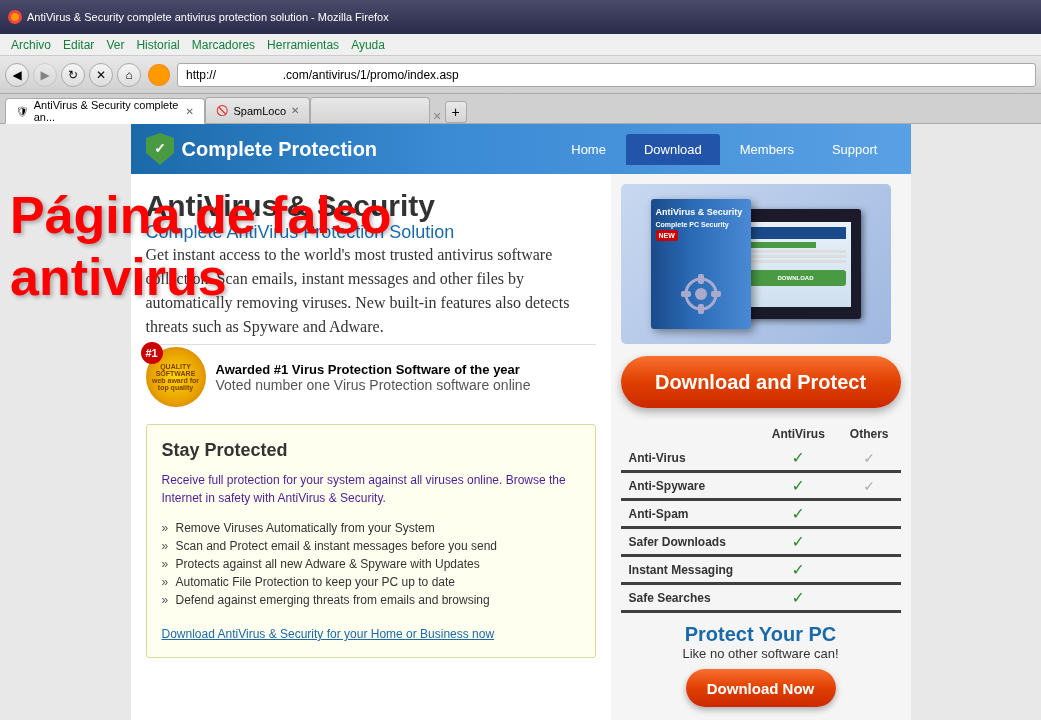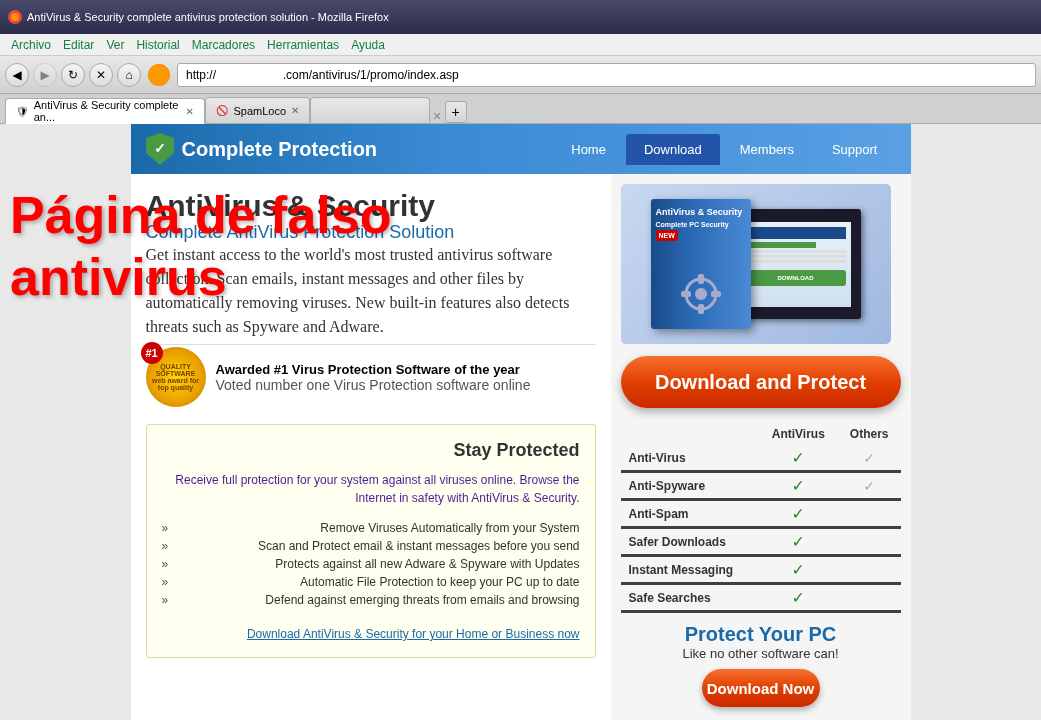--- a/index.html
+++ b/index.html
@@ -232,21 +232,20 @@
       display: flex; align-items: center; justify-content: center;
     }
 
     
     .stay-protected {
       background: #fffff0;
       border: 1px solid #ddd8a0;
       padding: 15px;
       margin-top: 15px;
       border-radius: 3px;
-      text-align: right;
     }
     .stay-protected h3 {
       font-size: 18px;
       color: #333;
       margin-bottom: 10px;
     }
     .stay-protected p {
       font-size: 12px;
       color: #4c1d95;
       margin-bottom: 12px;
@@ -372,21 +371,21 @@
       font-size: 20px;
       color: #1a6aaa;
       font-weight: bold;
     }
     .protect-section p {
       font-size: 13px;
       color: #333;
       margin-bottom: 8px;
     }
     .download-now-btn {
-      width: 118px;
+      width: 150px;
       height: 38px;
       background: linear-gradient(to bottom, #f87030 0%, #e04000 50%, #cc2800 100%);
       border: none;
       border-radius: 25px;
       color: #fff;
       font-size: 15px;
       font-weight: bold;
       cursor: pointer;
       box-shadow: 0 3px 6px rgba(0,0,0,0.3);
     }

